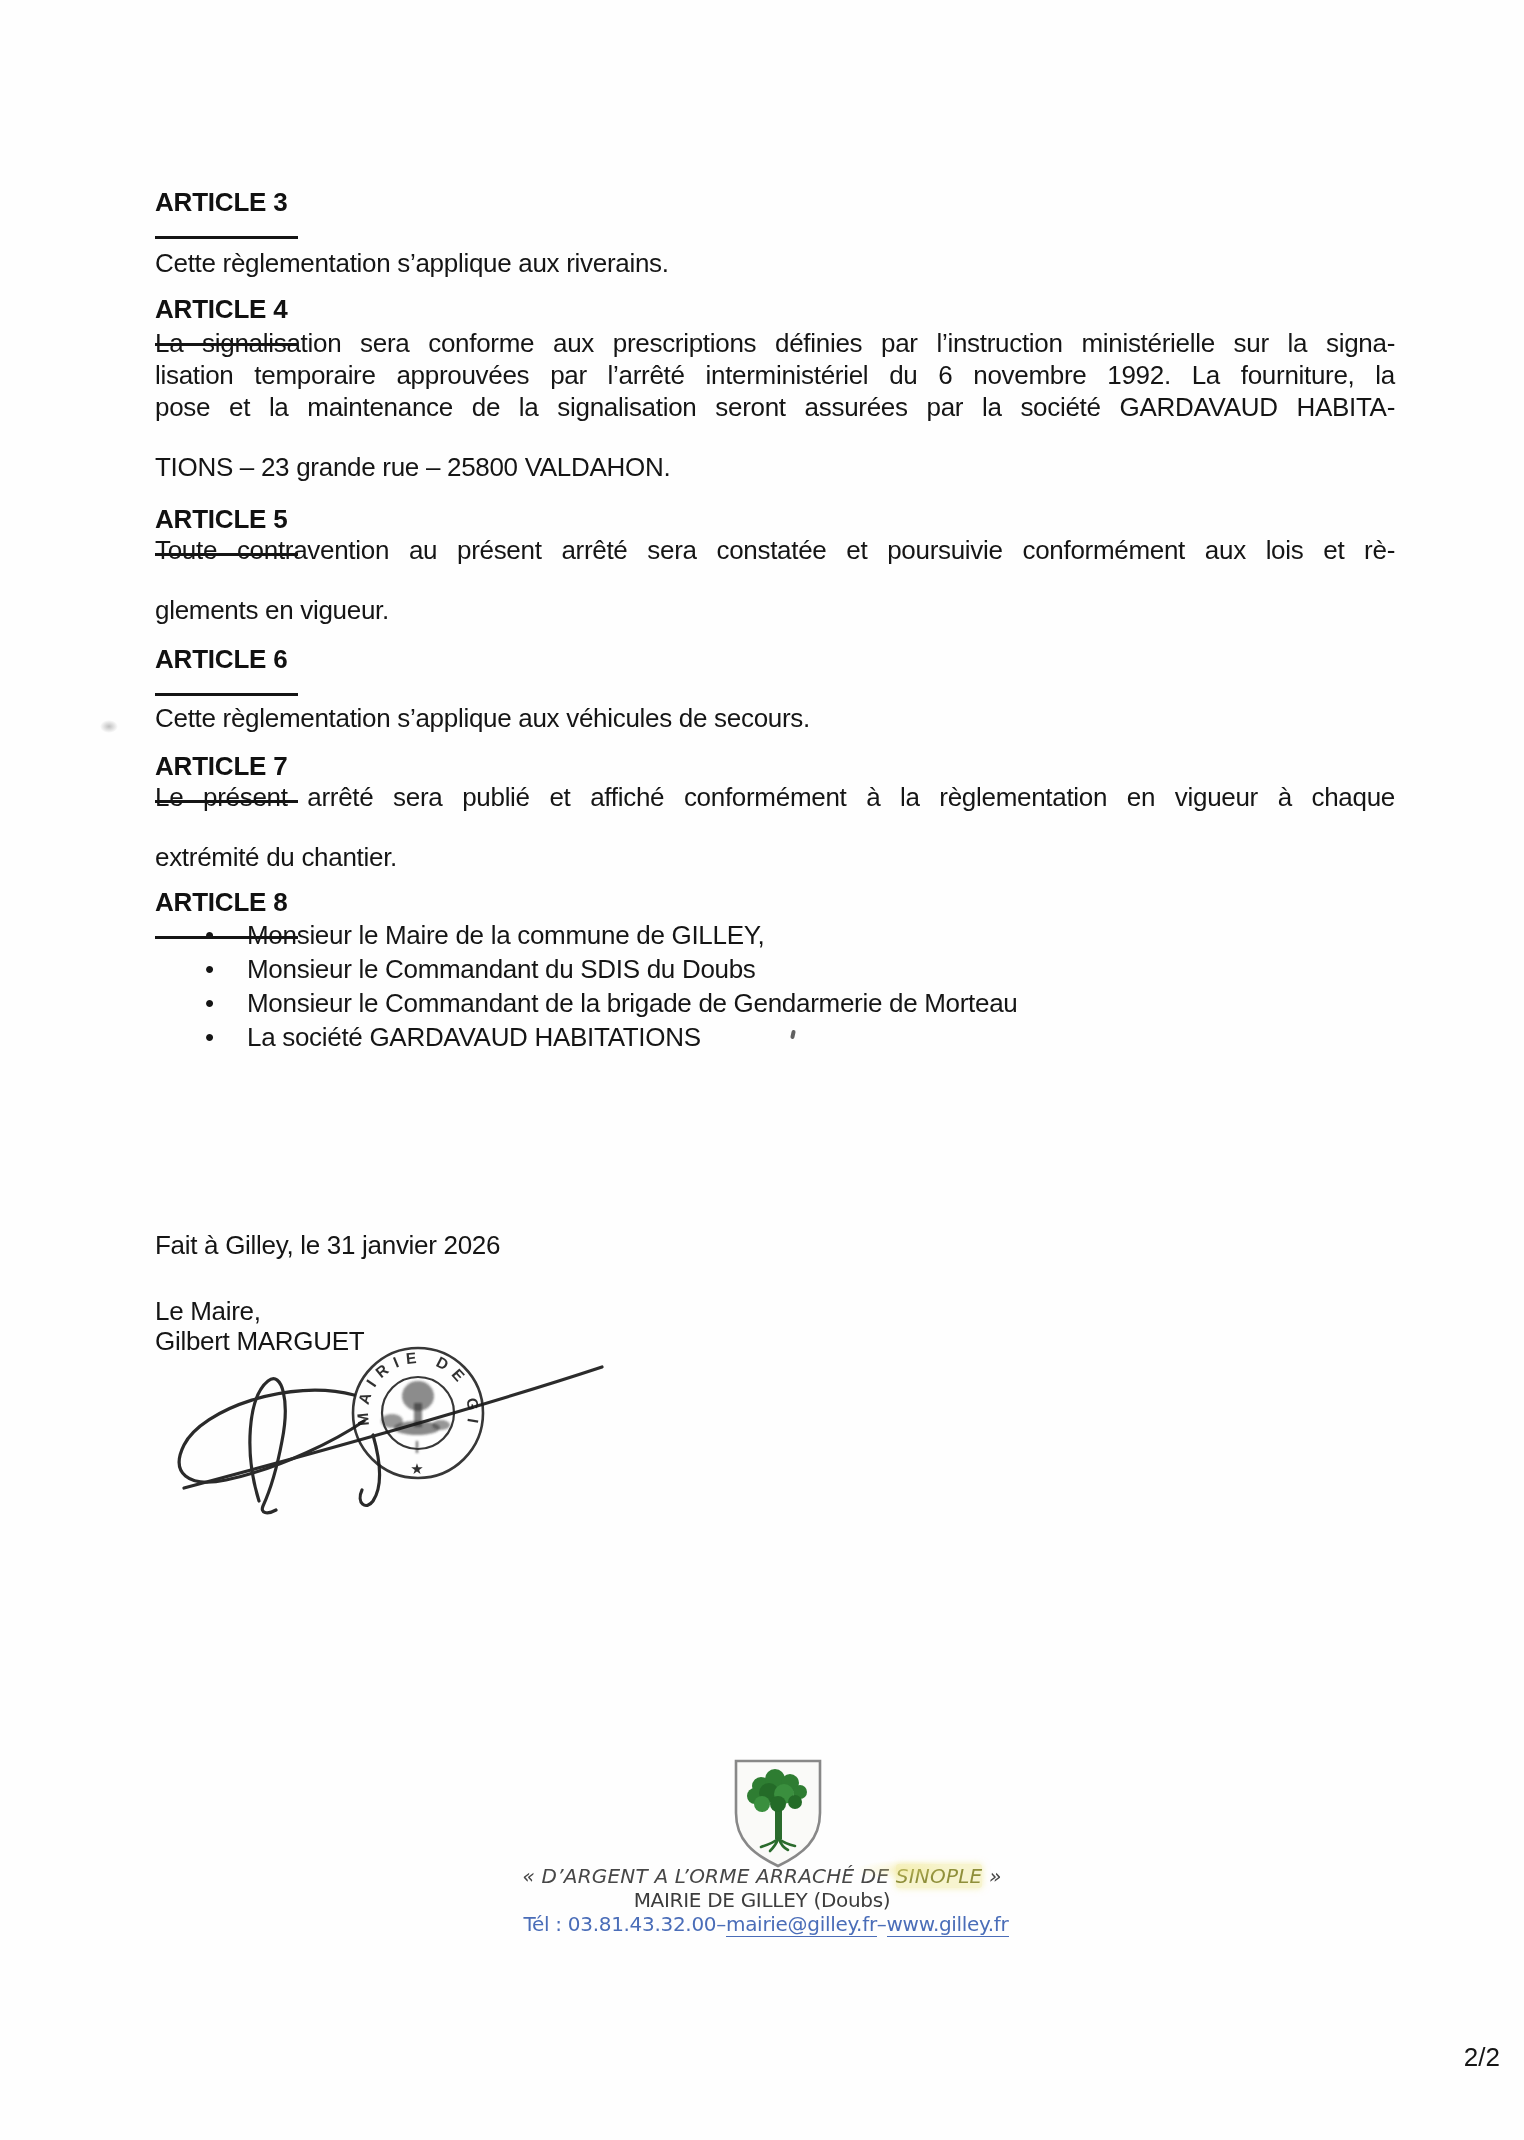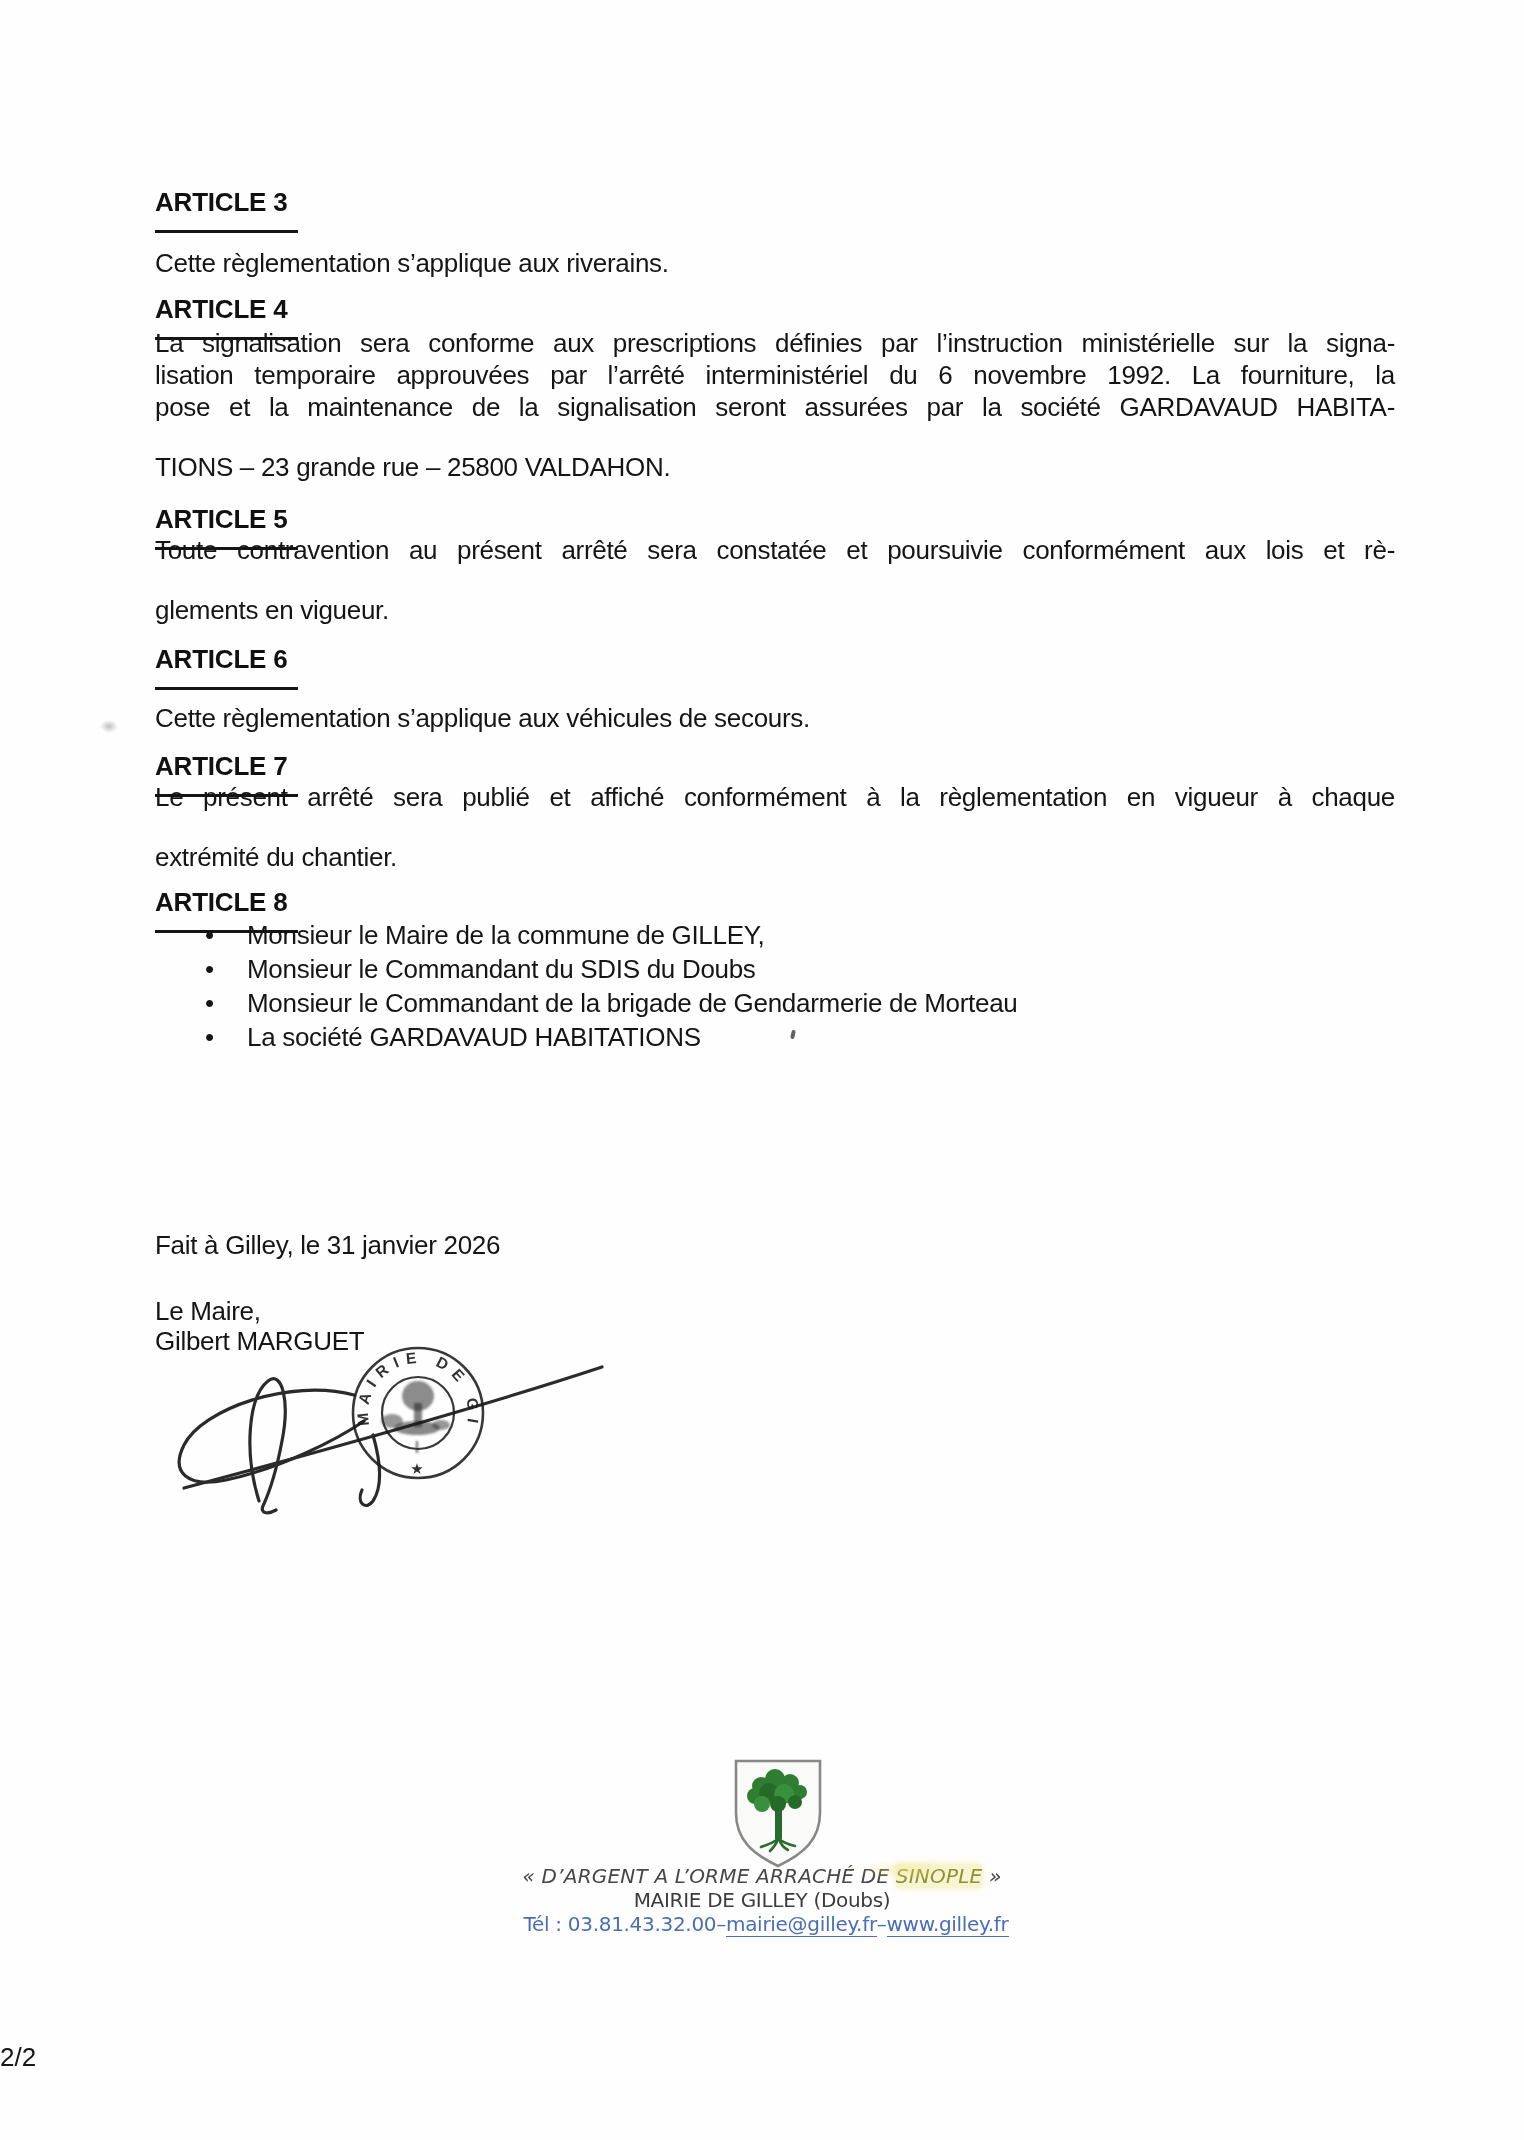--- a/index.html
+++ b/index.html
@@ -5,41 +5,41 @@
   html,body{margin:0;padding:0;background:#ffffff;}
   .page{
     position:relative;width:1524px;height:2140px;background:#fefefe;
     font-family:"Liberation Sans",sans-serif;color:#151515;overflow:hidden;
   }
   .abs{position:absolute;}
   .heading{
     left:155px;font-size:26px;font-weight:bold;letter-spacing:-0.2px;color:#111;
   }
   .heading span{
-    display:inline-block;border-bottom:3px solid #141414;padding:0 10px 12px 0;
+    display:inline-block;border-bottom:3px solid #141414;padding:0 10px 18px 0;
   }
   .body-block{left:155px;width:1240px;font-size:26px;line-height:32px;letter-spacing:-0.3px;}
   .jl{text-align:justify;text-align-last:justify;white-space:nowrap;}
   .ln{text-align:left;white-space:nowrap;margin-top:28px;}
   .bullet-block{left:155px;width:1240px;font-size:26px;line-height:34px;letter-spacing:-0.3px;}
   .bullet-row{padding-left:50px;white-space:nowrap;}
   .bullet-marker{display:inline-block;width:42px;}
   .sig-line{left:155px;font-size:26px;line-height:30px;letter-spacing:-0.3px;margin-top:44px;}
   .footer-block{
     left:0;width:1524px;text-align:center;
     font-family:"DejaVu Sans",sans-serif;font-size:20px;line-height:24px;letter-spacing:-0.3px;color:#3c3c3c;
   }
   .motto{font-style:italic;color:#474747;letter-spacing:0.2px;}
   .motto .hl{
     color:#8f8f3a;background:rgba(236,226,120,0.35);
     box-shadow:0 0 7px rgba(236,226,120,0.55);border-radius:3px;
   }
   .tel-line{color:#4a6db8;padding-left:8px;}
   .tel-line a{color:#4a6db8;text-decoration:none;border-bottom:1.5px solid #4a6db8;}
-  .pagenum{left:0;width:1500px;text-align:left;font-size:26px;color:#161616;}
+  .pagenum{left:0;width:1500px;text-align:right;font-size:26px;color:#161616;}
   .artifact-dot{
     left:100px;top:720px;width:18px;height:13px;border-radius:50%;
     background:radial-gradient(closest-side,rgba(140,140,140,0.55),rgba(140,140,140,0));
   }
   .artifact-tick{
     left:791px;top:1030px;width:4px;height:9px;background:#3a3a3a;border-radius:2px;
     transform:rotate(12deg);opacity:0.8;
   }
   .smudge{
     left:855px;top:1860px;width:95px;height:20px;border-radius:50%;

